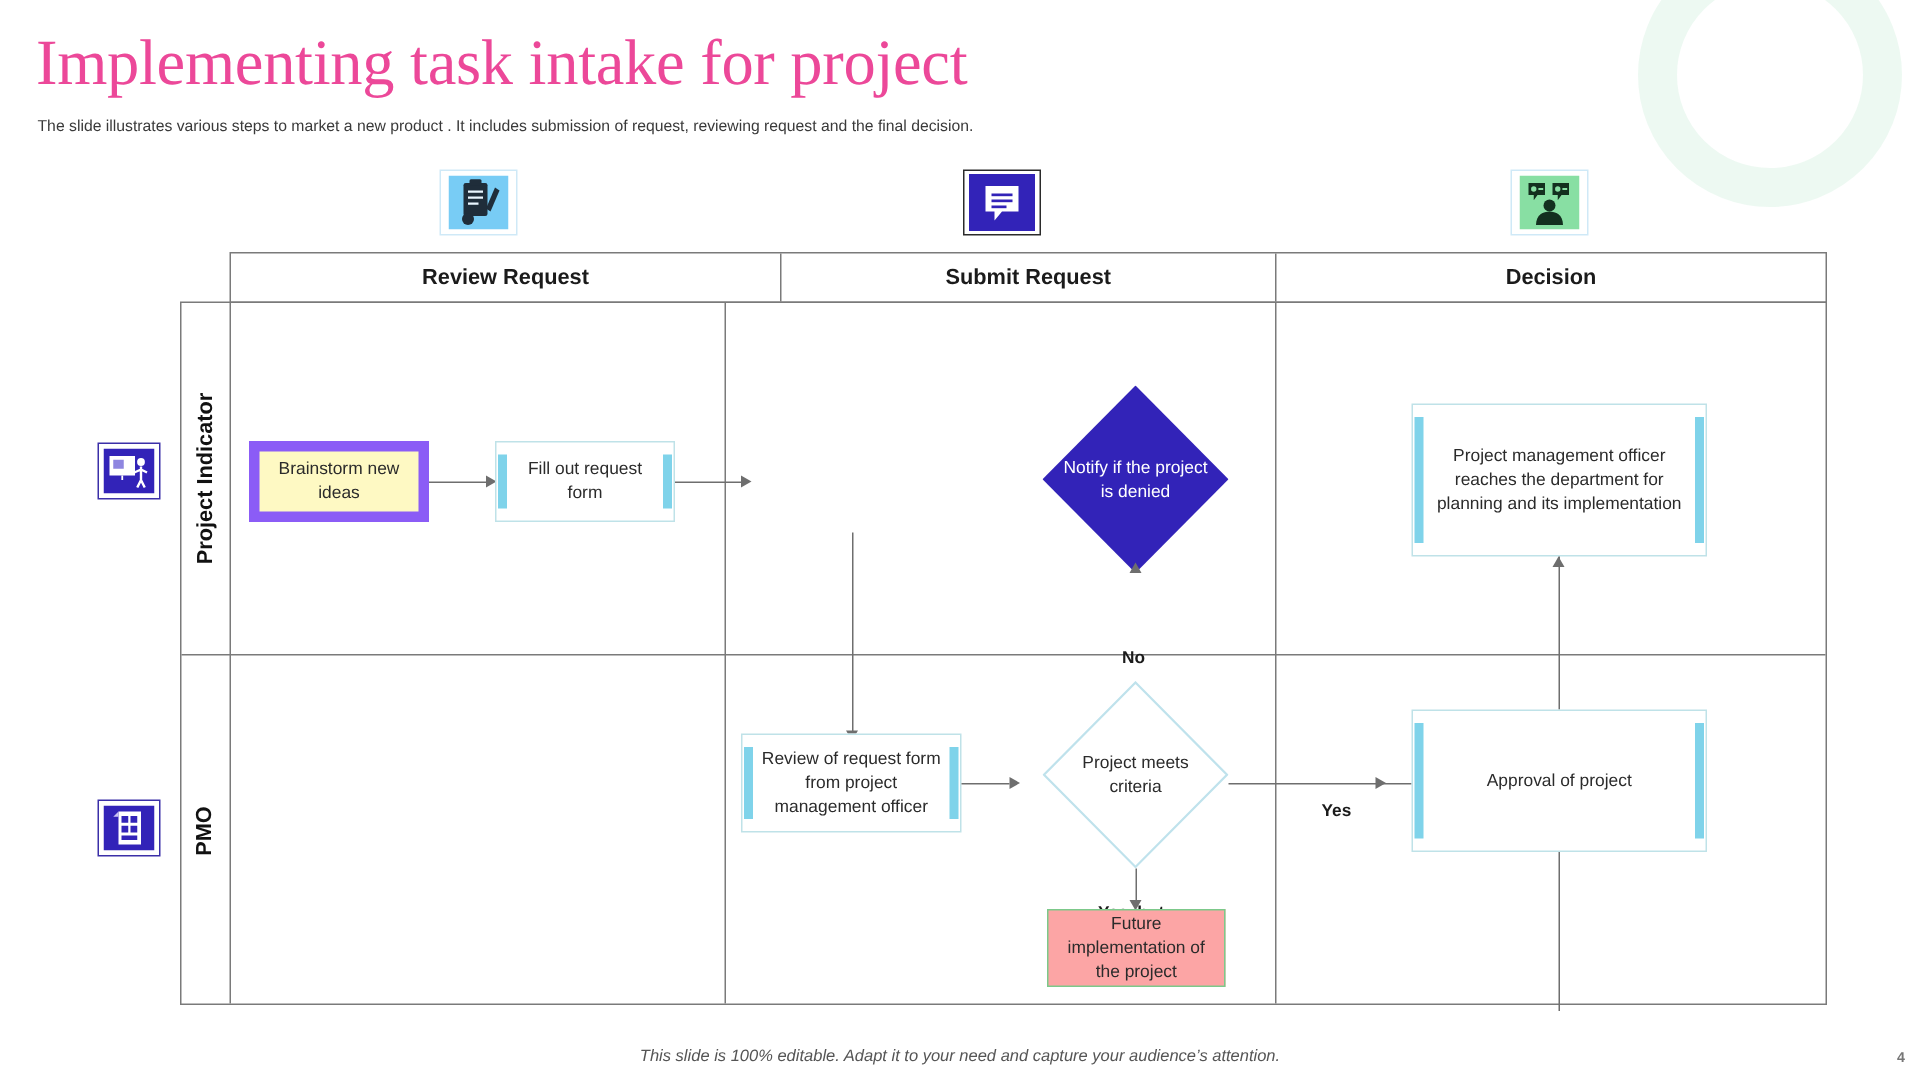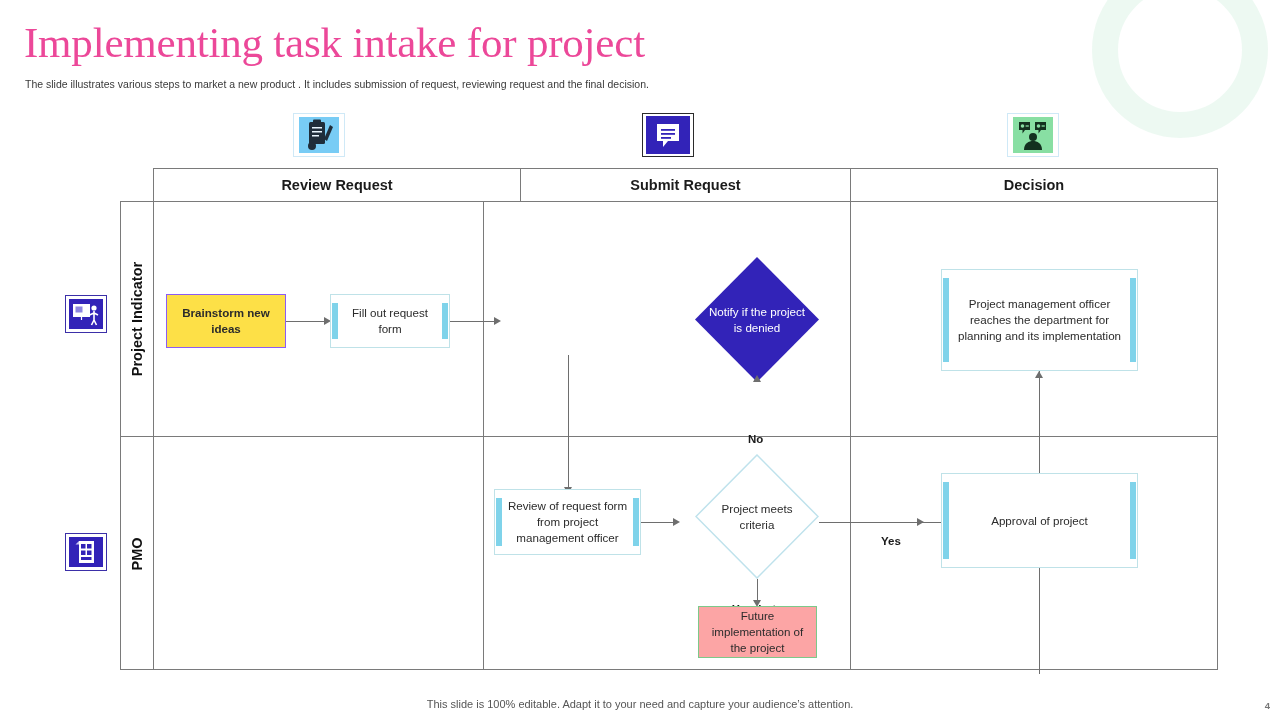--- a/index.html
+++ b/index.html
@@ -117,23 +117,22 @@
   .node {
     position: absolute;
     display: flex; align-items: center; justify-content: center;
     text-align: center;
     font-size: 11.6px; color: #2b2b2b;
     line-height: 1.38;
     padding: 2px 10px;
   }
   
   .node.fill-cyan {
-    background: #fde047;
-    border: 1px solid #8b5cf6;
-    font-weight: bold;
+    background: #fef9c3;
+    border: 7px solid #8b5cf6;
   }
   .node.fill-green {
     background: #fca5a5;
     border: 1.5px solid #7cc98a;
   }
   
   .node.process {
     background: #ffffff;
     border: 1px solid #bfe2e8;
   }
@@ -199,20 +198,21 @@
     margin-top: 20px;
   }
 
   
   .footer-note {
     position: absolute;
     left: 0; right: 0; top: 698px;
     text-align: center;
     font-size: 11px;
     color: #555;
+    font-style: italic;
   }
   .page-num {
     position: absolute;
     right: 10px; top: 700px;
     font-size: 9.5px; font-weight: bold;
     color: #777;
   }
 </style>
 </head>
 <body>

